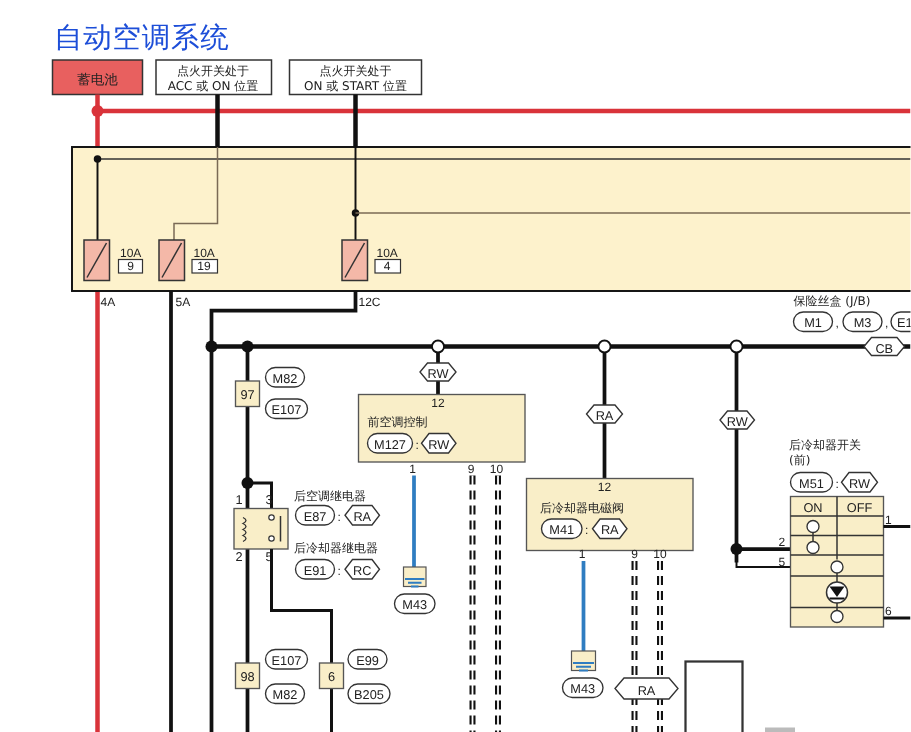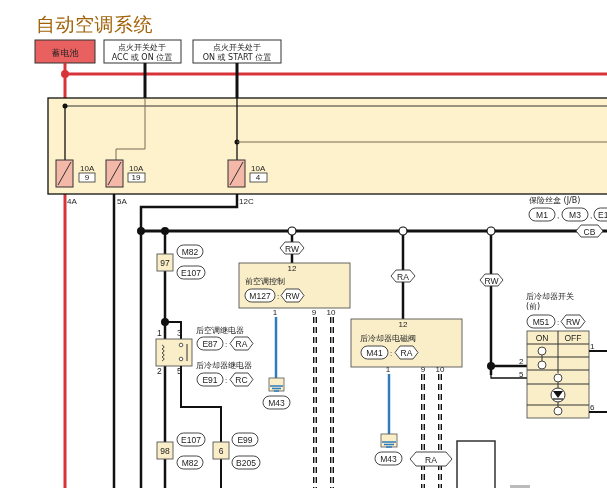--- a/index.html
+++ b/index.html
@@ -1,18 +1,18 @@
 <!DOCTYPE html>
 <html><head>
 <meta charset="utf-8">
 <style>
   html,body{margin:0;padding:0;background:#fff;}
   body{width:607px;height:488px;overflow:hidden;position:relative;font-family:"DejaVu Sans",sans-serif;}
   #diagram{position:absolute;left:0;top:0;}
-  .title{position:absolute;left:36px;top:12px;font-size:19px;color:#a16207;letter-spacing:0.5px;}
+  .title{position:absolute;left:36px;top:12px;font-size:19px;color:#1d4ed8;letter-spacing:0.5px;}
   .lbl{font-family:"Liberation Sans","DejaVu Sans",sans-serif;fill:#222;}
   .cjk{font-family:"DejaVu Sans",sans-serif;fill:#222;}
 </style>
 </head>
 <body>
 
 <div class="title">自动空调系统</div>
 
 <svg id="diagram" width="607" height="488" viewBox="0 0 607 488" xmlns="http://www.w3.org/2000/svg">
   <defs>

